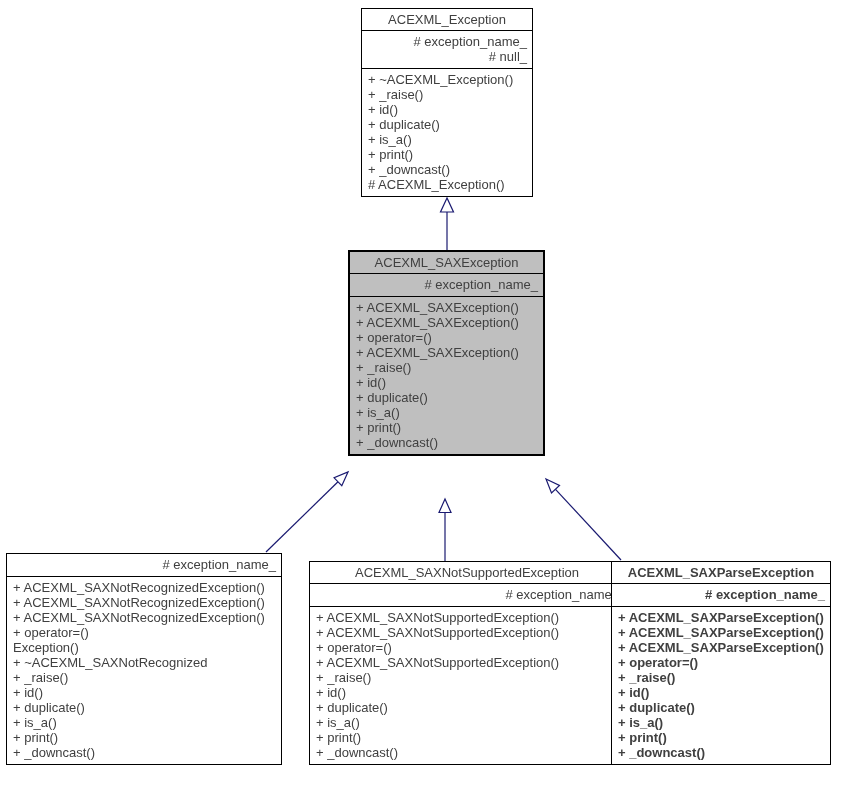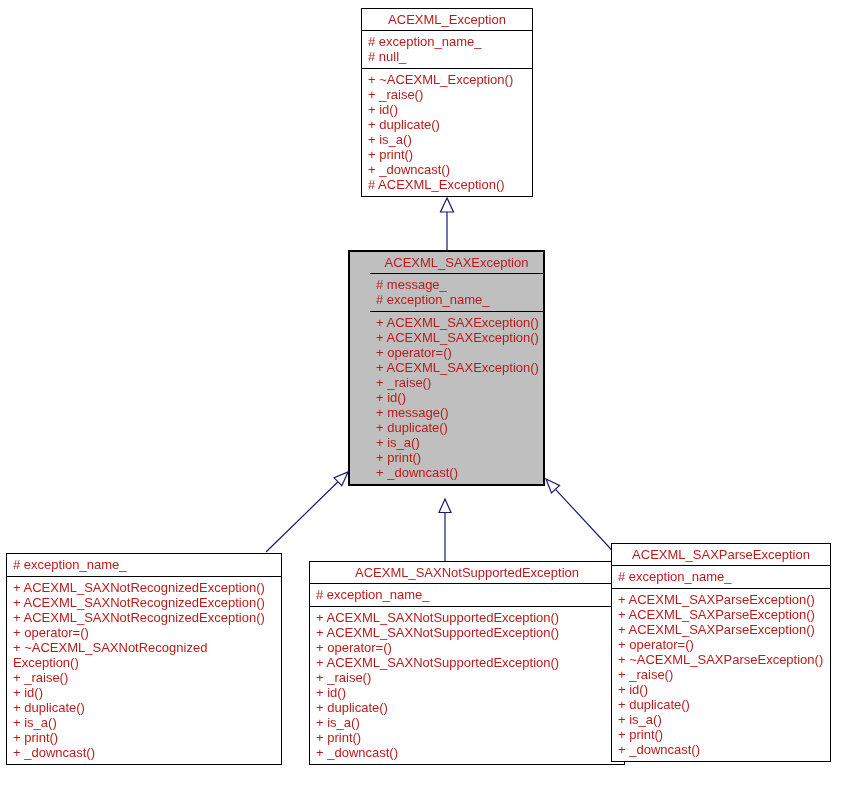--- a/index.html
+++ b/index.html
@@ -6,21 +6,21 @@
     margin: 0;
     padding: 0;
     background: #ffffff;
   }
   #canvas {
     position: relative;
     width: 845px;
     height: 795px;
     background: var(--bg, #ffffff);
     font-family: "Liberation Sans", sans-serif;
-    color: #b91c1c;
+    color: #404040;
     overflow: hidden;
   }
   #arrow-layer {
     position: absolute;
     left: 0;
     top: 0;
     width: 845px;
     height: 795px;
   }
   #arrow-layer line, #arrow-layer polygon {
@@ -33,45 +33,45 @@
     position: absolute;
     box-sizing: border-box;
     background: var(--box-fill, #ffffff);
     border: 1px solid var(--border-color, #000000);
     font-size: 13px;
     line-height: 15px;
   }
   .uml-class.highlight {
     background: var(--highlight-fill, #bfbfbf);
     border-width: 2px;
-    padding-left: 20px;
   }
   .uml-title {
     text-align: center;
     height: 21px;
     line-height: 21px;
     border-bottom: 1px solid var(--border-color, #000000);
     white-space: nowrap;
     overflow: hidden;
   }
   .uml-section {
     padding: 3px 5px 4px 6px;
   }
   .uml-attrs {
     border-bottom: 1px solid var(--border-color, #000000);
+    text-align: right;
   }
   .member-line {
     white-space: nowrap;
     line-height: 15px;
   }
   #c0 { left: 361px; top: 8px;   width: 172px; }
   #c1 { left: 348px; top: 250px; width: 197px; }
   #c2 { left: 6px;   top: 553px; width: 276px; }
   #c3 { left: 309px; top: 561px; width: 316px; }
-  #c4 { left: 611px; top: 543px; width: 220px; }
+  #c4 { left: 611px; top: 561px; width: 220px; font-weight: bold; }
 </style>
 </head>
 <body>
 
 <div id="canvas">
 
   <svg id="arrow-layer" width="845" height="795" viewBox="0 0 845 795" xmlns="http://www.w3.org/2000/svg">
 
     <g>
       <line x1="447" y1="250" x2="447" y2="212"></line>
@@ -108,49 +108,47 @@
         <div class="member-line">+ is_a()</div>
         <div class="member-line">+ print()</div>
         <div class="member-line">+ _downcast()</div>
         <div class="member-line"># ACEXML_Exception()</div>
       </div>
   </div>
 
   <div class="uml-class highlight" id="c1">
     <div class="uml-title">ACEXML_SAXException</div>
     <div class="uml-section uml-attrs">
-        <div class="member-line"># message_</div>
         <div class="member-line"># exception_name_</div>
       </div>
     <div class="uml-section uml-methods">
         <div class="member-line">+ ACEXML_SAXException()</div>
         <div class="member-line">+ ACEXML_SAXException()</div>
         <div class="member-line">+ operator=()</div>
         <div class="member-line">+ ACEXML_SAXException()</div>
         <div class="member-line">+ _raise()</div>
         <div class="member-line">+ id()</div>
-        <div class="member-line">+ message()</div>
         <div class="member-line">+ duplicate()</div>
         <div class="member-line">+ is_a()</div>
         <div class="member-line">+ print()</div>
         <div class="member-line">+ _downcast()</div>
       </div>
   </div>
 
   <div class="uml-class" id="c2">
     <div class="uml-section uml-attrs">
         <div class="member-line"># exception_name_</div>
       </div>
     <div class="uml-section uml-methods">
         <div class="member-line">+ ACEXML_SAXNotRecognizedException()</div>
         <div class="member-line">+ ACEXML_SAXNotRecognizedException()</div>
         <div class="member-line">+ ACEXML_SAXNotRecognizedException()</div>
         <div class="member-line">+ operator=()</div>
+        <div class="member-line">Exception()</div>
         <div class="member-line">+ ~ACEXML_SAXNotRecognized</div>
-        <div class="member-line">Exception()</div>
         <div class="member-line">+ _raise()</div>
         <div class="member-line">+ id()</div>
         <div class="member-line">+ duplicate()</div>
         <div class="member-line">+ is_a()</div>
         <div class="member-line">+ print()</div>
         <div class="member-line">+ _downcast()</div>
       </div>
   </div>
 
   <div class="uml-class" id="c3">
@@ -175,21 +173,20 @@
   <div class="uml-class" id="c4">
     <div class="uml-title">ACEXML_SAXParseException</div>
     <div class="uml-section uml-attrs">
         <div class="member-line"># exception_name_</div>
       </div>
     <div class="uml-section uml-methods">
         <div class="member-line">+ ACEXML_SAXParseException()</div>
         <div class="member-line">+ ACEXML_SAXParseException()</div>
         <div class="member-line">+ ACEXML_SAXParseException()</div>
         <div class="member-line">+ operator=()</div>
-        <div class="member-line">+ ~ACEXML_SAXParseException()</div>
         <div class="member-line">+ _raise()</div>
         <div class="member-line">+ id()</div>
         <div class="member-line">+ duplicate()</div>
         <div class="member-line">+ is_a()</div>
         <div class="member-line">+ print()</div>
         <div class="member-line">+ _downcast()</div>
       </div>
   </div>
 
 </div>

